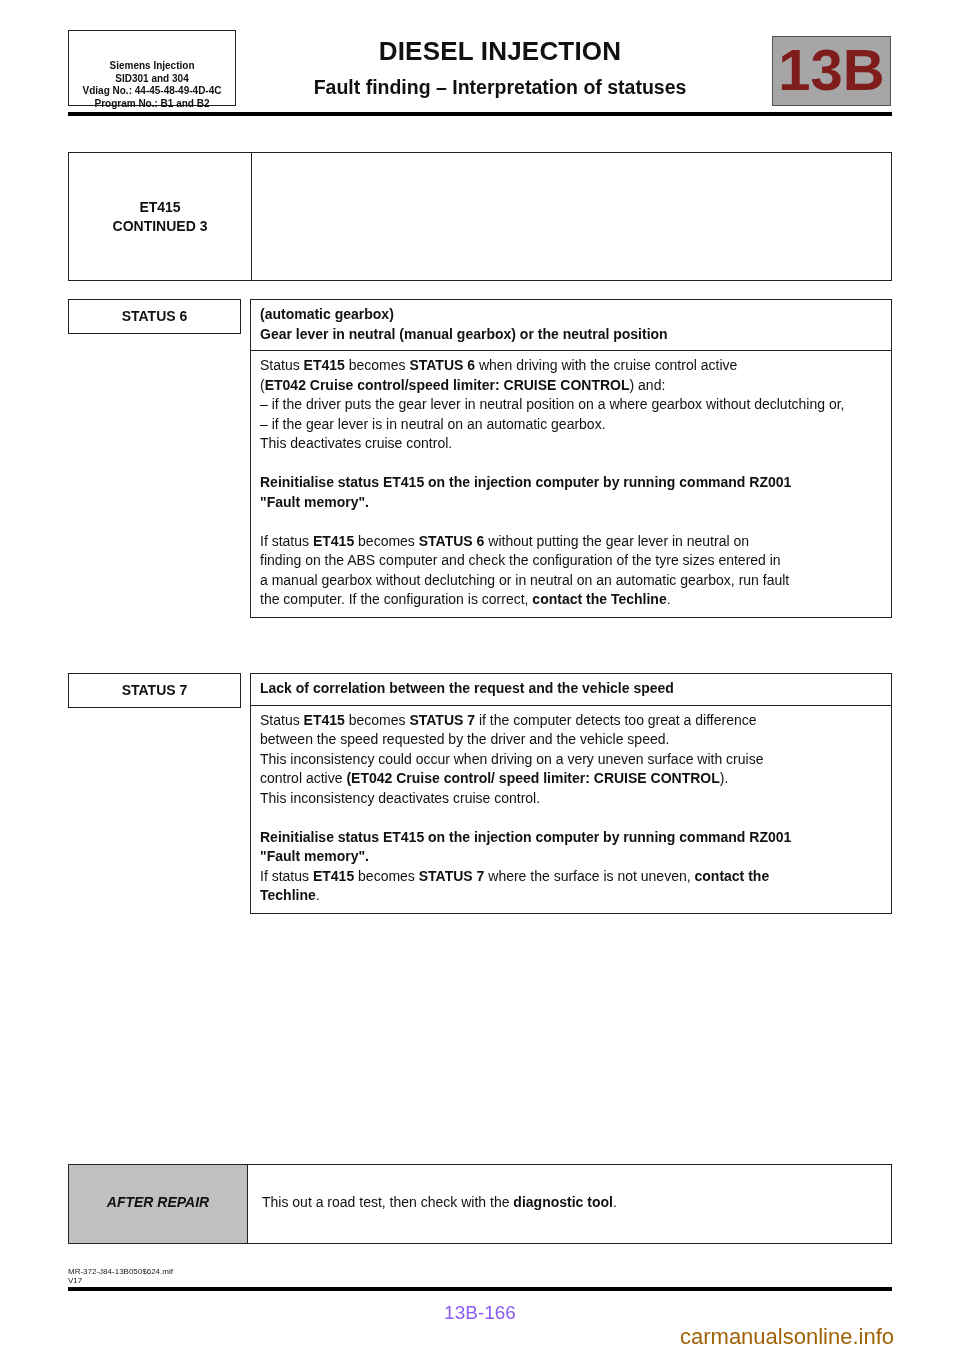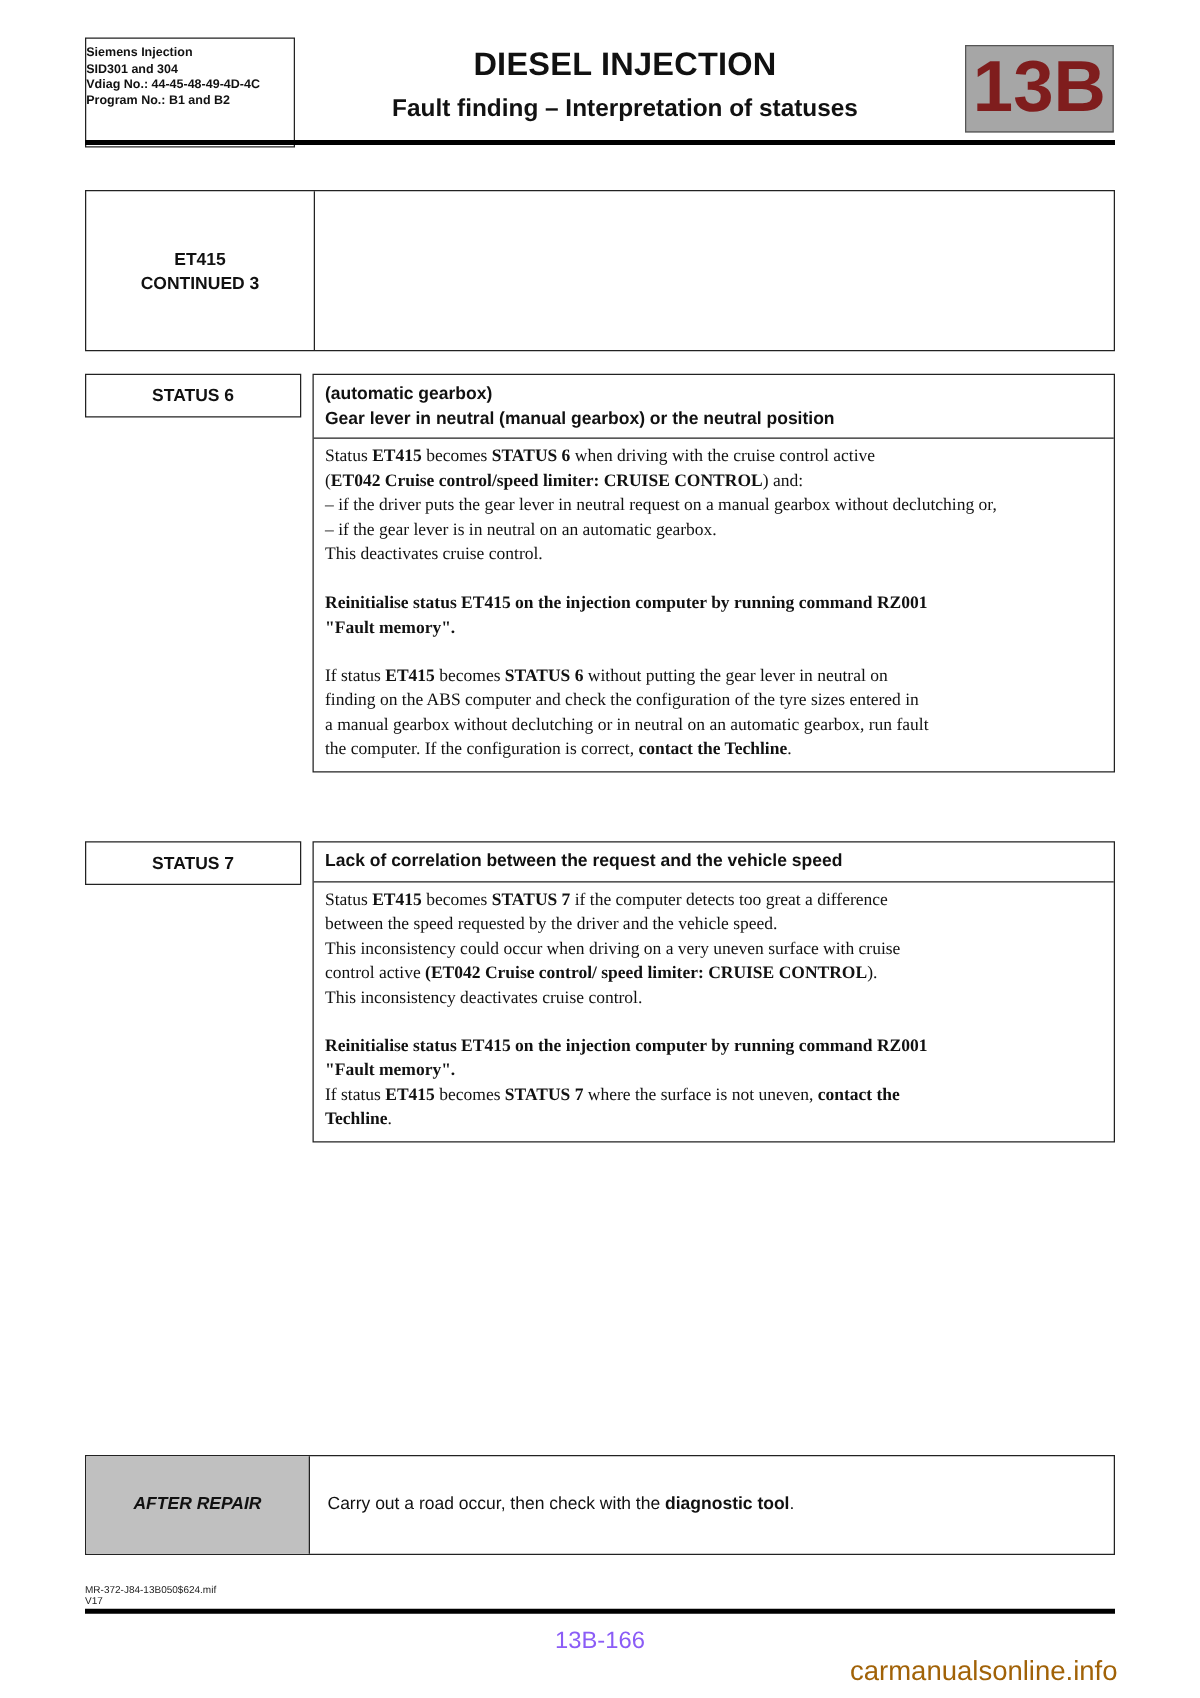--- a/index.html
+++ b/index.html
@@ -1,31 +1,31 @@
 <!DOCTYPE html>
 <html><head>
 <meta charset="utf-8">
 <style>
   html, body { margin:0; padding:0; background:#ffffff; }
   body { width:960px; height:1358px; position:relative; font-family:"Liberation Sans", sans-serif; color:#111; overflow:hidden; }
   .abs { position:absolute; box-sizing:border-box; }
-  .hdr-box { left:68px; top:30px; width:168px; height:88px; border:1.5px solid #222; font-size:10px; font-weight:bold; line-height:12.5px; padding-top:6px; }
+  .hdr-box { left:68px; top:30px; width:168px; height:76px; border:1.5px solid #222; text-align:center; font-size:10px; font-weight:bold; line-height:12.5px; padding-top:29px; }
   .hdr-title { left:240px; top:36px; width:520px; text-align:center; font-size:26px; font-weight:bold; letter-spacing:0.2px; }
   .hdr-sub { left:240px; top:76px; width:520px; text-align:center; font-size:19.5px; font-weight:bold; }
   .hdr-code { left:772px; top:36px; width:119px; height:70px; background:#a6a6a6; border:1.5px solid #555; font-size:58px; font-weight:bold; text-align:center; line-height:66px; color:#7f1d1d; }
   .hdr-rule { left:68px; top:112px; width:824px; height:4px; background:#000; }
 
   .et-box { left:68px; top:152px; width:824px; height:129px; border:1.5px solid #222; }
   .et-left { position:absolute; left:0; top:0; width:183px; height:100%; border-right:1.5px solid #222; text-align:center; font-size:14px; font-weight:bold; line-height:19px; padding-top:45px; box-sizing:border-box; }
 
   .st-label { left:68px; width:173px; height:35px; border:1.5px solid #222; text-align:center; font-size:14px; font-weight:bold; line-height:32px; }
   .st-box { left:250px; width:642px; border:1.5px solid #222; }
   .st-head { border-bottom:1.5px solid #222; padding:5px 9px 6px 9px; font-size:14px; font-weight:bold; line-height:19.5px; }
   .st-body { padding:5px 9px 7px 9px; font-size:14px; line-height:19.5px; }
-  .st-body p { margin:0;font-family:Liberation Serif, serif; }
+  .st-body p { margin:0; }
   .st-body .gap { height:19.5px; }
   .st-body .dash { padding-left:14px; text-indent:-14px; }
   b { font-weight:bold; }
 
   .ar-box { left:68px; top:1164px; width:824px; height:80px; border:1.5px solid #222; display:flex; }
   .ar-left { width:178px; background:#c0c0c0; border-right:1.5px solid #222; font-size:14px; font-weight:bold; font-style:italic; text-align:center; line-height:75px; }
   .ar-right { flex:1; font-size:14px; padding-left:14px; line-height:75px; }
 
   .ft-rule { left:68px; top:1287px; width:824px; height:4px; background:#000; }
   .ft-ref { left:68px; top:1267px; font-size:8px; line-height:9px; color:#222; }
@@ -55,21 +55,21 @@
 
 <div class="abs st-label" style="top:299px;">STATUS 6</div>
 <div class="abs st-box" style="top:299px;">
   <div class="st-head">
     <div>(automatic gearbox)</div>
     <div>Gear lever in neutral (manual gearbox) or the neutral position</div>
   </div>
   <div class="st-body">
     <p><span>Status </span><b>ET415</b><span> becomes </span><b>STATUS 6</b><span> when driving with the cruise control active</span></p>
     <p><span>(</span><b>ET042 Cruise control/speed limiter: CRUISE CONTROL</b><span>) and:</span></p>
-    <p class="dash" style="width:600px;">– if the driver puts the gear lever in neutral request on a manual gearbox without declutching or,</p>
+    <p class="dash" style="width:600px;">– if the driver puts the gear lever in neutral position on a where gearbox without declutching or,</p>
     <p class="dash">– if the gear lever is in neutral on an automatic gearbox.</p>
     <p>This deactivates cruise control.</p>
     <div class="gap"></div>
     <p><b>Reinitialise status ET415 on the injection computer by running command RZ001</b></p>
     <p><b>"Fault memory".</b></p>
     <div class="gap"></div>
     <p><span>If status </span><b>ET415</b><span> becomes </span><b>STATUS 6</b><span> without putting the gear lever in neutral on</span></p>
     <p>finding on the ABS computer and check the configuration of the tyre sizes entered in</p>
     <p>a manual gearbox without declutching or in neutral on an automatic gearbox, run fault</p>
     <p><span>the computer. If the configuration is correct, </span><b>contact the Techline</b><span>.</span></p>
@@ -88,21 +88,21 @@
     <div class="gap"></div>
     <p><b>Reinitialise status ET415 on the injection computer by running command RZ001</b></p>
     <p><b>"Fault memory".</b></p>
     <p><span>If status </span><b>ET415</b><span> becomes </span><b>STATUS 7</b><span> where the surface is not uneven, </span><b>contact the</b></p>
     <p><b>Techline</b><span>.</span></p>
   </div>
 </div>
 
 <div class="abs ar-box">
   <div class="ar-left">AFTER REPAIR</div>
-  <div class="ar-right"><span>Carry out a road occur, then check with the </span><b>diagnostic tool</b><span>.</span></div>
+  <div class="ar-right"><span>This out a road test, then check with the </span><b>diagnostic tool</b><span>.</span></div>
 </div>
 
 <div class="abs ft-rule"></div>
 <div class="abs ft-ref">
   <div>MR-372-J84-13B050$624.mif</div>
   <div>V17</div>
 </div>
 <div class="abs ft-page">13B-166</div>
 <div class="abs ft-wm">carmanualsonline.info</div>
 

